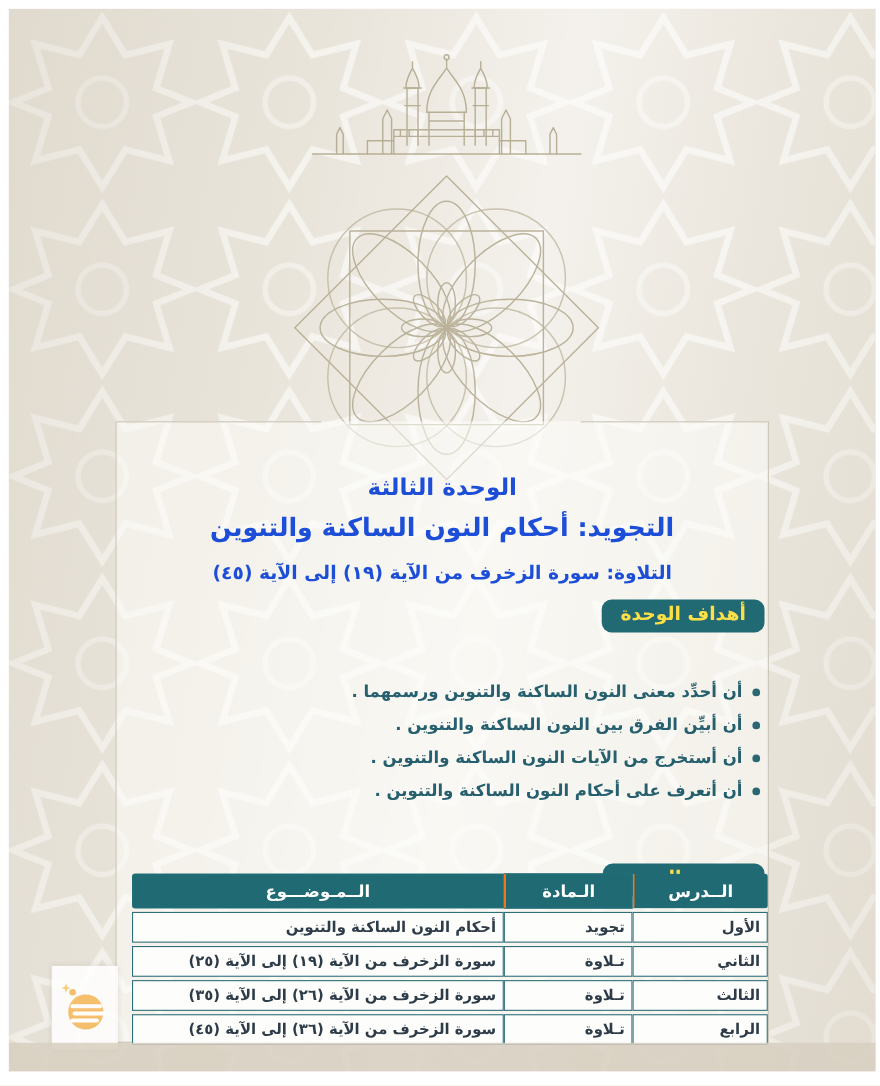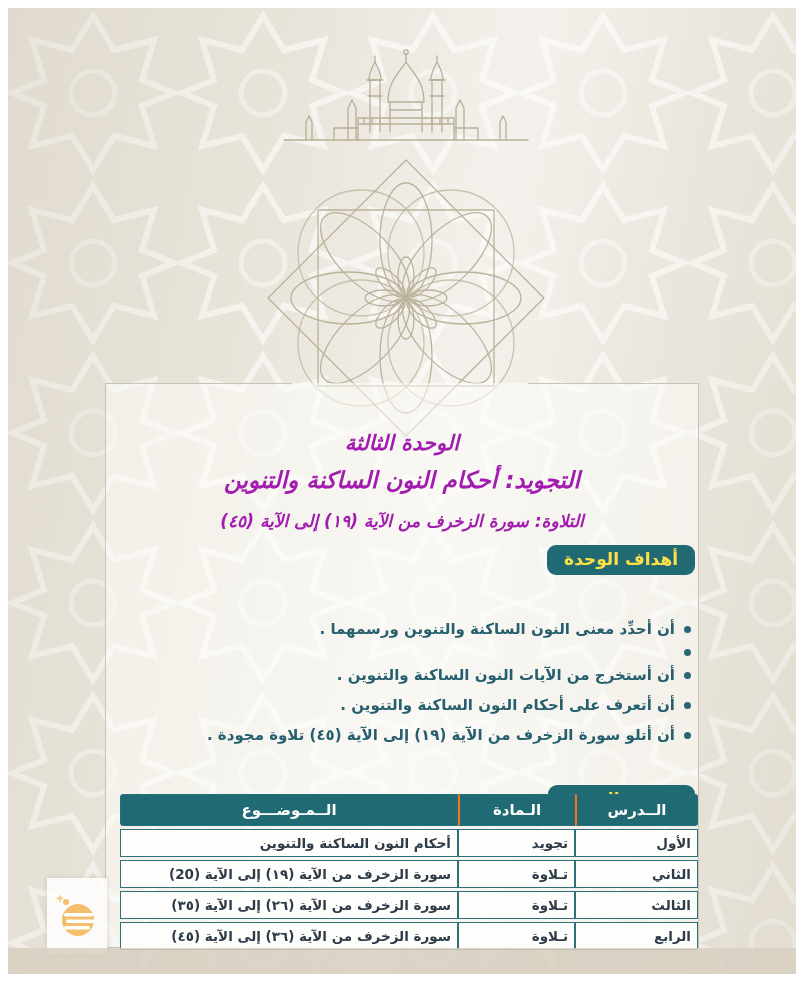--- a/index.html
+++ b/index.html
@@ -26,21 +26,21 @@
     fill:none;stroke:#b5ac92;stroke-width:1.3;stroke-linejoin:round;stroke-linecap:round;
   }
   .content-box{
     position:absolute;left:97px;top:375px;width:592px;height:564px;
     border:1px solid #c9c3b5;border-top:none;
     background:rgba(254,253,250,.55);
   }
   .box-top-seg{position:absolute;top:0;height:1px;background:#c9c3b5;}
   .seg-left{left:0;width:186px;}
   .seg-right{right:0;width:170px;}
-  .title-line{position:absolute;width:100%;text-align:center;font-weight:bold;color:#a21caf;font-style:italic;}
+  .title-line{position:absolute;width:100%;text-align:center;font-weight:bold;color:#1d4ed8;}
   .title-1{top:48px;font-size:21px;letter-spacing:2px;}
   .title-2{top:84px;font-size:23px;}
   .title-3{top:128px;font-size:17px;}
   .badge{
     position:absolute;background:#216a74;color:#fde047;border-radius:9px;
     padding:4px 17px 6px 17px;font-size:17px;font-weight:bold;line-height:1.2;
   }
   .badge-objectives{top:162px;right:3px;}
   .badge-lessons{top:402px;right:3px;}
   .intro-line{
@@ -150,32 +150,29 @@
 
     <div class="badge badge-objectives">أهداف الوحدة</div>
 
     <ul class="objectives-list">
       <li>
         <span class="dot"></span>
         <span>أن أحدِّد معنى النون الساكنة والتنوين ورسمهما .</span>
       </li>
       <li>
         <span class="dot"></span>
+        <span>أن أبيِّن الفرق بين النون الساكنة والتنوين .</span>
       </li>
       <li>
         <span class="dot"></span>
         <span>أن أستخرج من الآيات النون الساكنة والتنوين .</span>
       </li>
       <li>
         <span class="dot"></span>
         <span>أن أتعرف على أحكام النون الساكنة والتنوين .</span>
-      </li>
-      <li>
-        <span class="dot"></span>
-        <span>أن أتلو سورة الزخرف من الآية (١٩) إلى الآية (٤٥) تلاوة مجودة .</span>
       </li>
     </ul>
 
     <div class="badge badge-lessons">دروس الوحدة</div>
 
     <table class="lessons-table">
       <thead>
         <tr>
           <th class="col-lesson">الــدرس</th>
           <th class="col-subject">الـمادة</th>
@@ -184,21 +181,21 @@
       </thead>
       <tbody>
         <tr>
           <td>الأول</td>
           <td>تجويد</td>
           <td>أحكام النون الساكنة والتنوين</td>
         </tr>
         <tr>
           <td>الثاني</td>
           <td>تـلاوة</td>
-          <td>سورة الزخرف من الآية (١٩) إلى الآية (20)</td>
+          <td>سورة الزخرف من الآية (١٩) إلى الآية (٢٥)</td>
         </tr>
         <tr>
           <td>الثالث</td>
           <td>تـلاوة</td>
           <td>سورة الزخرف من الآية (٢٦) إلى الآية (٣٥)</td>
         </tr>
         <tr>
           <td>الرابع</td>
           <td>تـلاوة</td>
           <td>سورة الزخرف من الآية (٣٦) إلى الآية (٤٥)</td>

